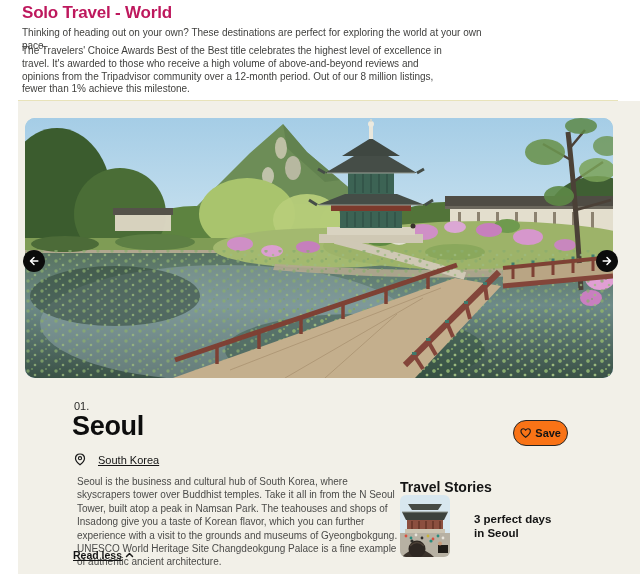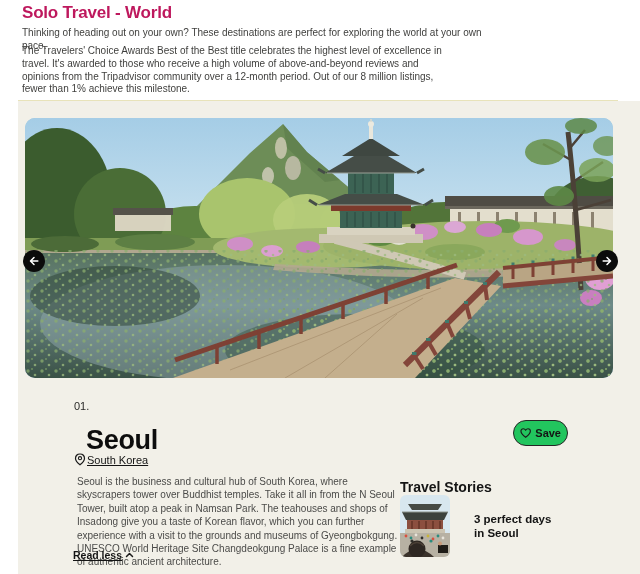--- a/index.html
+++ b/index.html
@@ -23,25 +23,25 @@
   .hero{left:25px;top:118px;width:588px;height:260px;border-radius:10px;overflow:hidden;background:#9cc3da;}
   .hero svg.scene{position:absolute;inset:0;width:100%;height:100%;display:block;}
   .nav{position:absolute;width:22px;height:22px;border-radius:50%;background:#0b0b0b;border:none;padding:0;
        display:flex;align-items:center;justify-content:center;cursor:pointer;z-index:5;}
   .nav svg{display:block;}
   .nav-prev{left:23px;top:250px;}
   .nav-next{left:596px;top:250px;}
 
   
   .rank{left:74px;top:400px;font-size:11px;color:#2b2b29;}
-  .dest-name{left:72px;top:411px;font-size:27px;font-weight:bold;letter-spacing:-0.3px;color:#0d0d0d;margin:14px;}
-  .location{left:74px;top:453px;display:flex;align-items:center;gap:1px;font-size:11px;color:#141414;
+  .dest-name{left:72px;top:411px;font-size:27px;font-weight:bold;letter-spacing:-0.3px;color:#0d0d0d;margin:0;}
+  .location{left:74px;top:453px;display:flex;align-items:center;gap:12px;font-size:11px;color:#141414;
             text-decoration:underline;cursor:pointer;}
   .save-btn{left:513px;top:420px;width:55px;height:26px;border-radius:14px;border:1.5px solid #252525;
-            background:#22c55e;display:flex;align-items:center;justify-content:center;gap:4px;
+            background:#f97316;display:flex;align-items:center;justify-content:center;gap:4px;
             font-size:11px;font-weight:bold;color:#141414;cursor:pointer;font-family:inherit;}
   .desc{left:73px;top:471px;width:324px;font-size:10px;line-height:13.4px;color:#4b4b49;margin:4px;}
   .read-less{left:73px;top:549px;display:flex;align-items:center;gap:3px;font-size:10.5px;font-weight:bold;
              color:#141414;text-decoration:underline;cursor:pointer;}
 
   
   .stories-heading{left:400px;top:479px;font-size:14px;font-weight:bold;color:#141414;margin:0;}
   .story-thumb{left:400px;top:495px;width:50px;height:62px;border-radius:6px;overflow:hidden;cursor:pointer;}
   .story-thumb svg{display:block;width:100%;height:100%;}
   .story-title{left:466px;top:512px;width:86px;font-size:11.5px;line-height:14px;font-weight:bold;color:#141414;cursor:pointer;margin-left:8px;}

